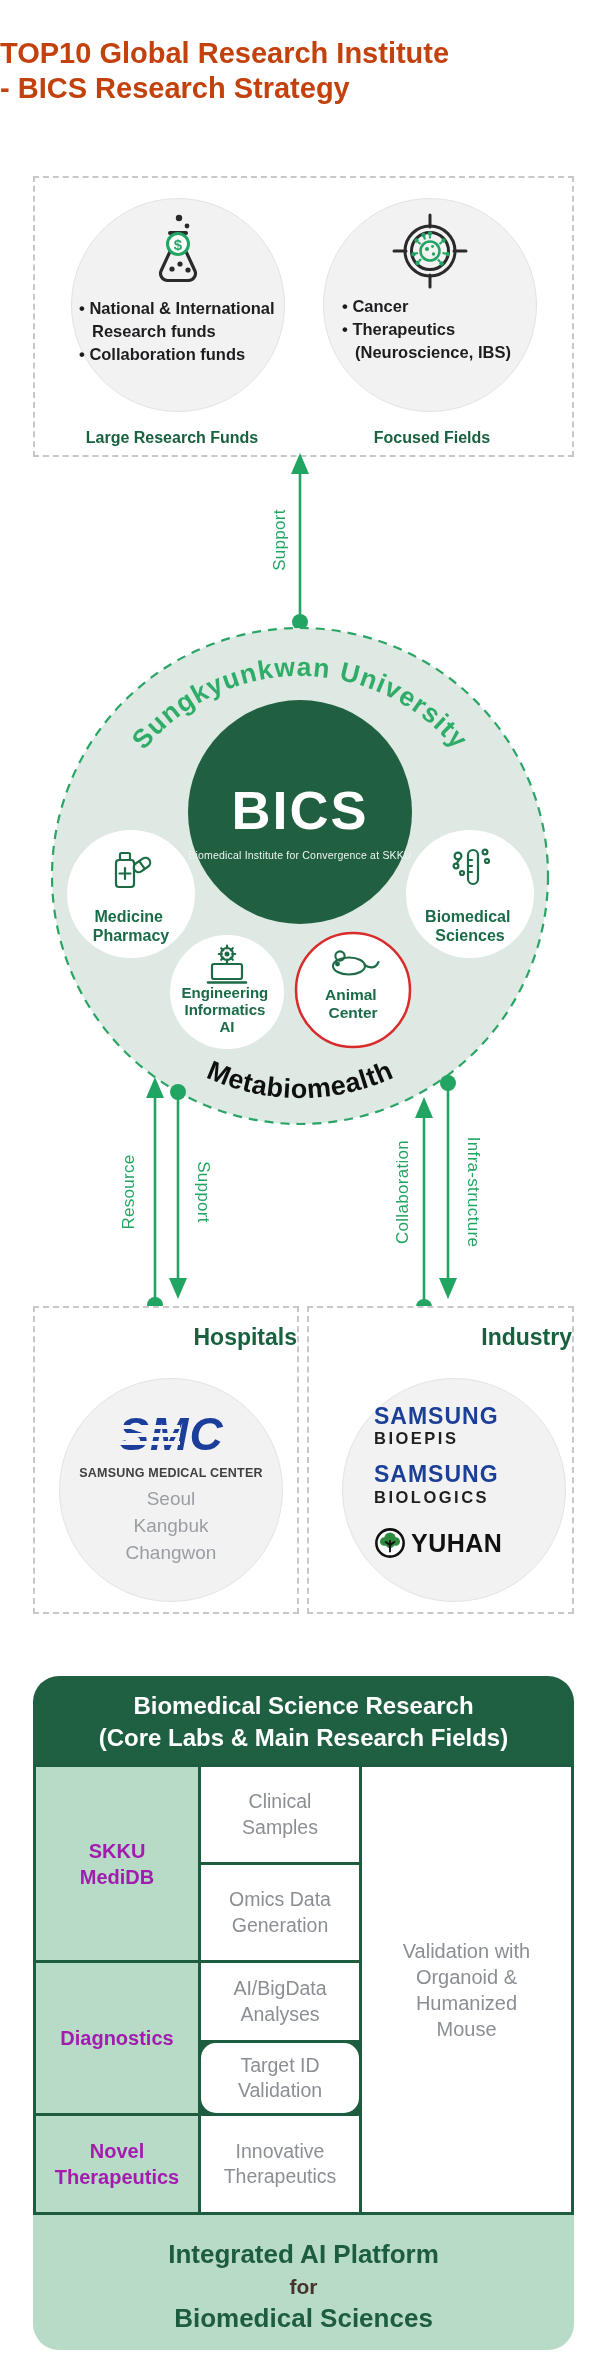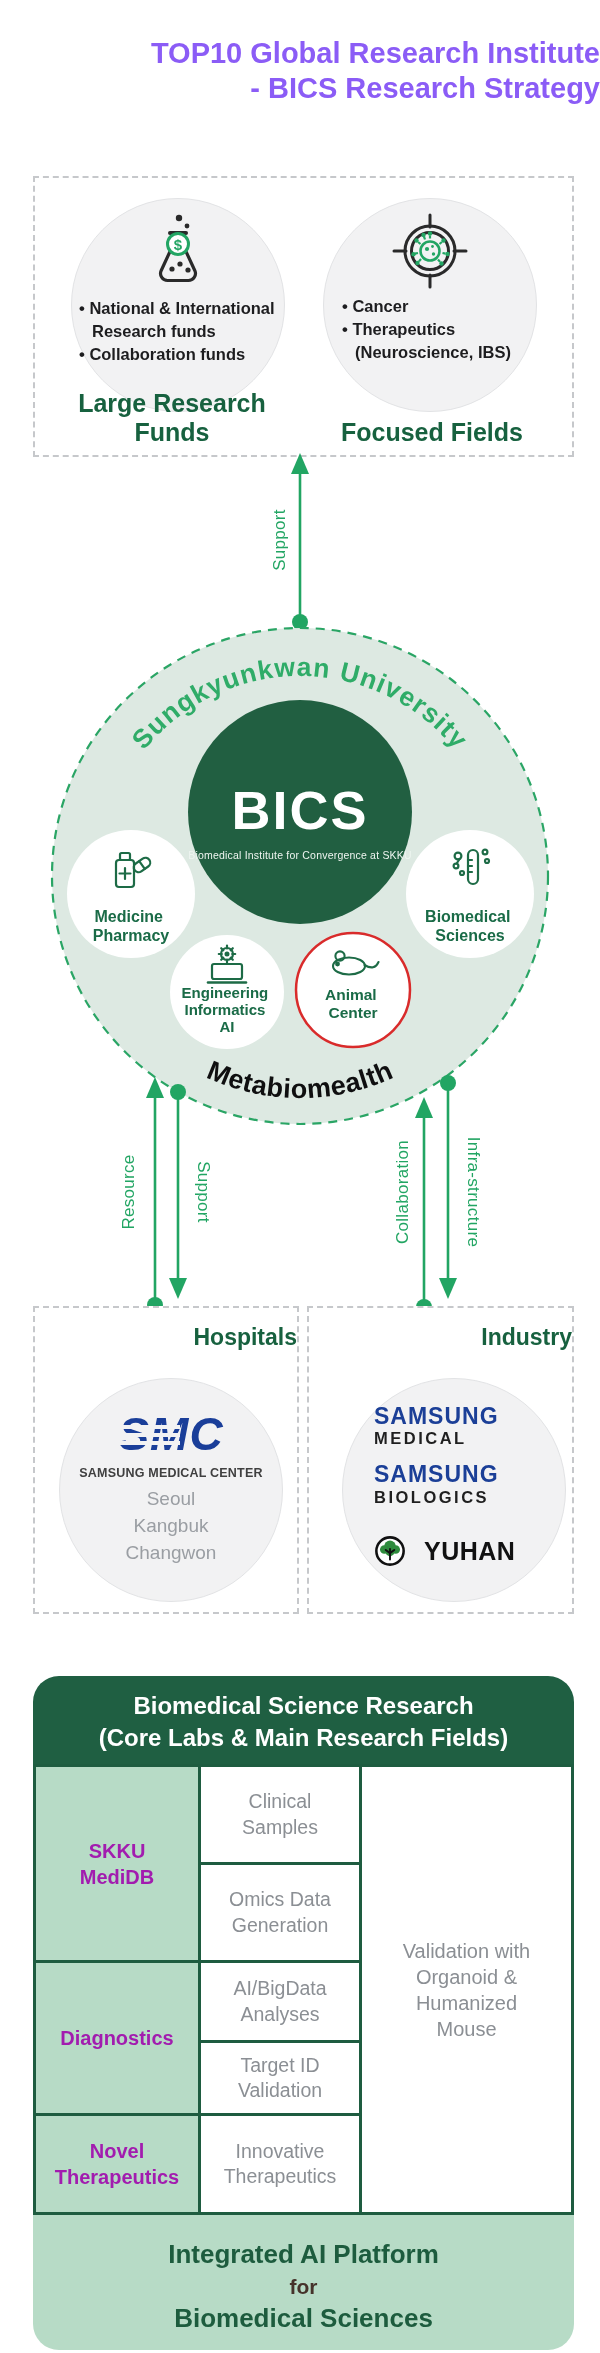--- a/index.html
+++ b/index.html
@@ -1,33 +1,33 @@
 <!DOCTYPE html>
 <html><head>
 <meta charset="utf-8">
 <style>
   html,body{margin:0;padding:0;background:#fff;}
   #stage{position:relative;width:600px;height:2353px;overflow:hidden;background:#fff;
          font-family:"Liberation Sans","DejaVu Sans",sans-serif;}
   .abs{position:absolute;}
 
   
-  .main-title{left:0;top:36px;width:600px;text-align:right;color:#8b5cf6;
+  .main-title{left:0;top:36px;width:600px;text-align:left;color:#c2410c;
               font-size:29px;font-weight:800;line-height:1.2;white-space:pre-line;}
 
   
   .dash-box{border:2px dashed #c6c8cb;box-sizing:border-box;background:#fff;}
   #funds-box{left:33px;top:176px;width:541px;height:281px;}
   .gray-circle{border-radius:50%;background:#f2f2f3;border:1.5px solid #e2e3e5;box-sizing:border-box;
                display:flex;flex-direction:column;align-items:center;}
   .funds-circle{top:20px;width:214px;height:214px;padding-top:14px;}
   .bullets{margin-top:6px;font-size:16.5px;line-height:1.38;color:#1d1d1f;font-weight:600;}
   .bullet-line{padding-left:13px;text-indent:-13px;white-space:pre-line;}
   .bullet-line::before{content:"• ";}
-  .section-label{bottom:8px;text-align:center;color:#17613f;font-size:25px;font-weight:800;}
+  .section-label{bottom:8px;text-align:center;color:#17613f;font-size:16px;font-weight:800;}
 
   
   .vlabel{position:absolute;height:22px;line-height:22px;text-align:center;
           color:#22a563;font-size:17px;font-weight:500;letter-spacing:.3px;}
   .rotccw{transform:rotate(-90deg);}
   .rotcw{transform:rotate(90deg);}
 
   
   #hospitals-box{left:33px;top:1306px;width:266px;height:308px;}
   #industry-box{left:307px;top:1306px;width:267px;height:308px;}
@@ -35,21 +35,21 @@
                  font-size:23px;font-weight:800;}
   .partner-circle{top:70px;width:224px;height:224px;}
   #smc-logo{margin-top:32px;position:relative;color:#1a3e99;font-size:46px;font-weight:800;
             font-style:italic;letter-spacing:1px;line-height:1;}
   .smc-stripe{position:absolute;left:-4px;width:62%;height:4px;background:#f2f2f3;}
   #smc-caption{margin-top:9px;color:#404040;font-size:12.5px;font-weight:700;letter-spacing:.2px;}
   .locations{margin-top:6px;text-align:center;color:#9a9ea3;font-size:19px;line-height:1.42;}
   .industry-stack{margin-top:24px;width:160px;display:flex;flex-direction:column;align-items:flex-start;}
   .samsung-brand{color:#1b3f97;font-size:23px;font-weight:800;letter-spacing:1px;line-height:1.15;}
   .samsung-div{color:#1f1f1f;font-size:16.5px;font-weight:600;letter-spacing:2.5px;line-height:1.2;margin-bottom:12px;}
-  .yuhan-row{display:flex;align-items:center;gap:18px;margin-top:16px;justify-content:center;}
+  .yuhan-row{display:flex;align-items:center;gap:5px;margin-top:8px;justify-content:center;}
   .yuhan-text{color:#111;font-size:25px;font-weight:800;letter-spacing:.5px;}
 
   
   #research-panel{left:33px;top:1676px;width:541px;height:674px;border-radius:26px;overflow:hidden;
                   box-sizing:border-box;display:flex;flex-direction:column;}
   #panel-header{height:88px;background:#1f5f42;color:#fff;text-align:center;font-size:24px;
                 font-weight:700;line-height:1.32;padding-top:14px;box-sizing:border-box;white-space:pre-line;}
   #panel-grid{flex:1;display:grid;grid-template-columns:162px 158px 1fr;
               grid-template-rows:95px 95px 77px 70px 1fr;gap:3px;background:#1e5c40;padding:3px;}
   .cell{display:flex;align-items:center;justify-content:center;text-align:center;
@@ -256,21 +256,21 @@
         <div>Changwon</div>
       </div>
     </div>
   </div>
 
   <div class="abs dash-box" id="industry-box">
     <div class="abs partner-title">Industry</div>
     <div class="abs gray-circle partner-circle" style="left:33px;">
       <div class="industry-stack">
         <span class="samsung-brand">SAMSUNG</span>
-        <span class="samsung-div">MEDICAL</span>
+        <span class="samsung-div">BIOEPIS</span>
         <span class="samsung-brand">SAMSUNG</span>
         <span class="samsung-div">BIOLOGICS</span>
         <div class="yuhan-row">
           <svg width="32" height="32" viewBox="0 0 30 30">
             <circle cx="15" cy="15" r="12.8" fill="#fff" stroke="#111" stroke-width="2.4"></circle>
             <g fill="#2e8b3d">
               <circle cx="15" cy="10.5" r="5.4"></circle>
               <circle cx="9.6" cy="13.6" r="4"></circle>
               <circle cx="20.4" cy="13.6" r="4"></circle>
               <circle cx="15" cy="15.5" r="4.4"></circle>
@@ -289,21 +289,21 @@
     <div id="panel-grid">
       <div class="cell cell-green" style="grid-column:1;grid-row:1/3;">SKKU
 MediDB</div>
       <div class="cell cell-white" style="grid-column:2;grid-row:1;text-align:center;">Clinical
 Samples</div>
       <div class="cell cell-green" style="grid-column:1;grid-row:3/5;">Diagnostics</div>
       <div class="cell cell-white" style="grid-column:2;grid-row:2;">Omics Data
 Generation</div>
       <div class="cell cell-white" style="grid-column:2;grid-row:3;">AI/BigData
 Analyses</div>
-      <div class="cell cell-white" style="grid-column:2;grid-row:4;">Target ID
+      <div class="cell cell-white" style="grid-column:2;grid-row:4;border-radius:15px;">Target ID
 Validation</div>
       <div class="cell cell-green" style="grid-column:1;grid-row:5;">Novel
 Therapeutics</div>
       <div class="cell cell-white" style="grid-column:2;grid-row:5;">Innovative
 Therapeutics</div>
       <div class="cell cell-white" style="grid-column:3;grid-row:1/6;font-size:20px;">Validation with
 Organoid &amp;
 Humanized
 Mouse</div>
     </div>

